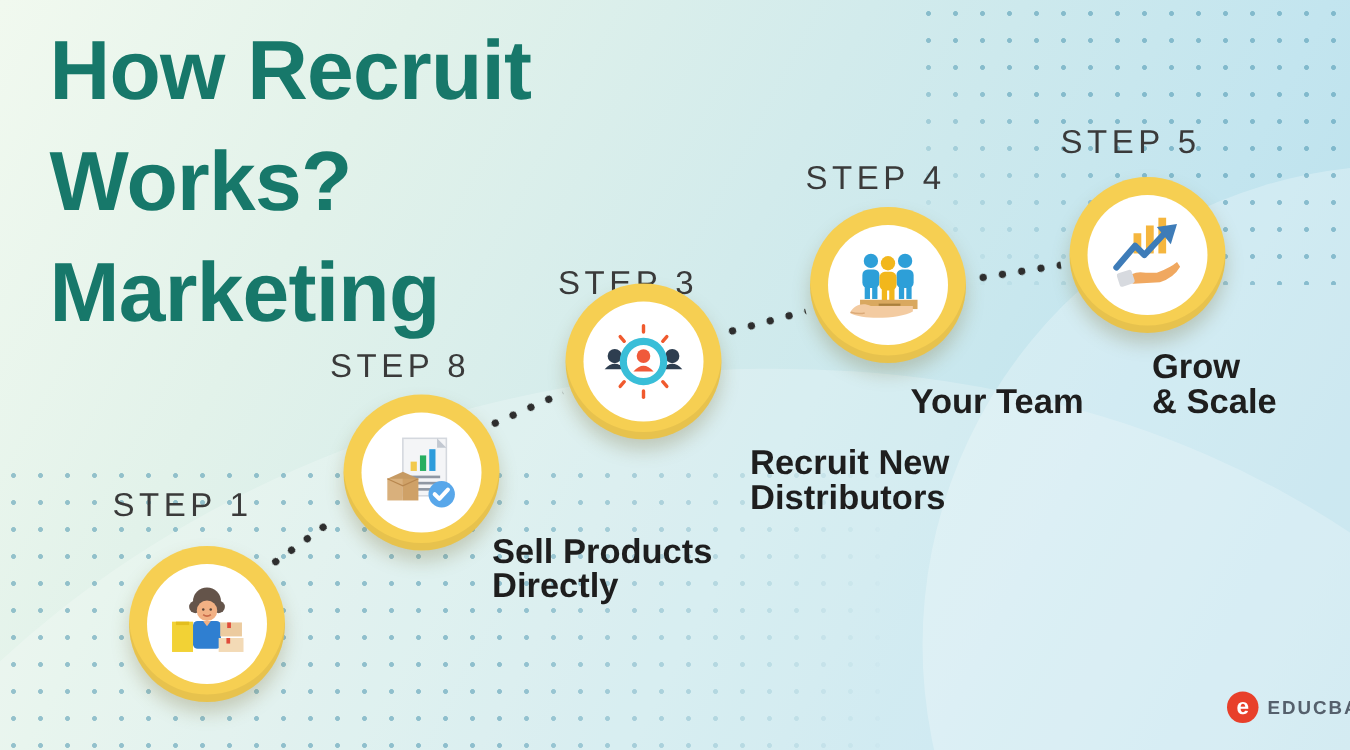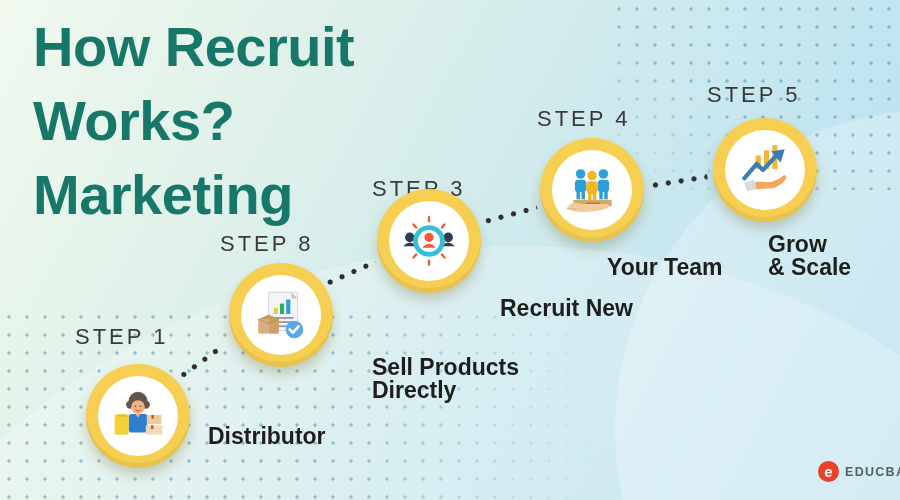--- a/index.html
+++ b/index.html
@@ -39,21 +39,21 @@
   
   .connector{position:absolute;height:7px;transform-origin:left center;background-repeat:repeat-x;
     background-image:radial-gradient(circle 2.4px at 3.5px 3.5px,#2e2e2e 2.3px,transparent 2.7px);
     background-size:13px 7px;}
   .c1{left:181px;top:373px;width:52px;transform:rotate(-36deg);}
   .c2{left:327px;top:280px;width:53px;transform:rotate(-24deg);}
   .c3{left:485px;top:218px;width:54px;transform:rotate(-15deg);}
   .c4{left:652px;top:182px;width:56px;transform:rotate(-9deg);}
   
   .s1 .step-label{left:75px;top:324px;}  .s1 .ring{left:86px;top:364px;}  .s1 .caption{left:208px;top:425px;}
-  .s2 .step-label{left:220px;top:231px;} .s2 .ring{left:229px;top:263px;} .s2 .caption{left:328px;top:356px;margin-left:44px;}
+  .s2 .step-label{left:220px;top:231px;} .s2 .ring{left:229px;top:263px;} .s2 .caption{left:328px;top:356px;}
   .s3 .step-label{left:372px;top:152px;margin-top:24px;} .s3 .ring{left:377px;top:189px;} .s3 .caption{left:468px;top:297px;margin-left:32px;}
   .s4 .step-label{left:537px;top:106px;} .s4 .ring{left:540px;top:138px;} .s4 .caption{left:607px;top:256px;}
   .s5 .step-label{left:707px;top:82px;}  .s5 .ring{left:713px;top:118px;} .s5 .caption{left:768px;top:233px;}
   
   .brand{position:absolute;left:818px;top:461px;display:flex;align-items:center;gap:6px;}
   .brand .mark{width:21px;height:21px;border-radius:50%;background:#e8402a;color:#ffffff;
     display:flex;align-items:center;justify-content:center;font-size:15px;font-weight:700;}
   .brand .name{color:#55606c;font-size:12.5px;font-weight:600;letter-spacing:1.3px;}
 </style>
 </head>
@@ -94,21 +94,20 @@
           <rect x="5.5" y="26.5" width="13.5" height="19.5" fill="#f2d235"></rect>
           <rect x="8" y="26.5" width="8.5" height="2.2" fill="#e3be1e"></rect>
           <rect x="36.5" y="27" width="14" height="9" fill="#eccb9f"></rect>
           <rect x="41" y="27" width="2.4" height="3.6" fill="#e04b3a"></rect>
           <rect x="35.5" y="37" width="16" height="9" fill="#f3dab6"></rect>
           <rect x="40.5" y="37" width="2.4" height="3.6" fill="#e04b3a"></rect>
         </svg>
       </div>
     </div>
     <div class="caption">
-      <span>Distributor</span>
     </div>
   </div>
 
   <div class="s2">
     <div class="step-label">STEP 8</div>
     <div class="ring">
       <div class="inner">
         <svg width="58" height="58" viewBox="0 0 56 56">
           <rect x="16" y="6" width="28" height="37" fill="#f4f5f7" stroke="#d4d8de" stroke-width="1"></rect>
           <path d="M38 6 L44 12 L38 12 Z" fill="#c2c8d1"></path>
@@ -151,20 +150,21 @@
           <circle cx="46.5" cy="24.5" r="4.6" fill="#2e3e50"></circle>
           <path d="M40 33 q6.5 -7 13 0 z" fill="#2e3e50"></path>
           <circle cx="28" cy="28" r="13" fill="#ffffff" stroke="#39bed8" stroke-width="4.6"></circle>
           <circle cx="28" cy="24.5" r="4.4" fill="#f05a3a"></circle>
           <path d="M21.5 34.5 q6.5 -7.5 13 0 z" fill="#f05a3a"></path>
         </svg>
       </div>
     </div>
     <div class="caption">
       <span>Recruit New</span>
+      <span>Distributors</span>
     </div>
   </div>
 
   <div class="s4">
     <div class="step-label">STEP 4</div>
     <div class="ring">
       <div class="inner">
         <svg width="58" height="58" viewBox="0 0 56 56">
           <g fill="#2d9fd8">
             <circle cx="17" cy="12.5" r="4.6"></circle>

